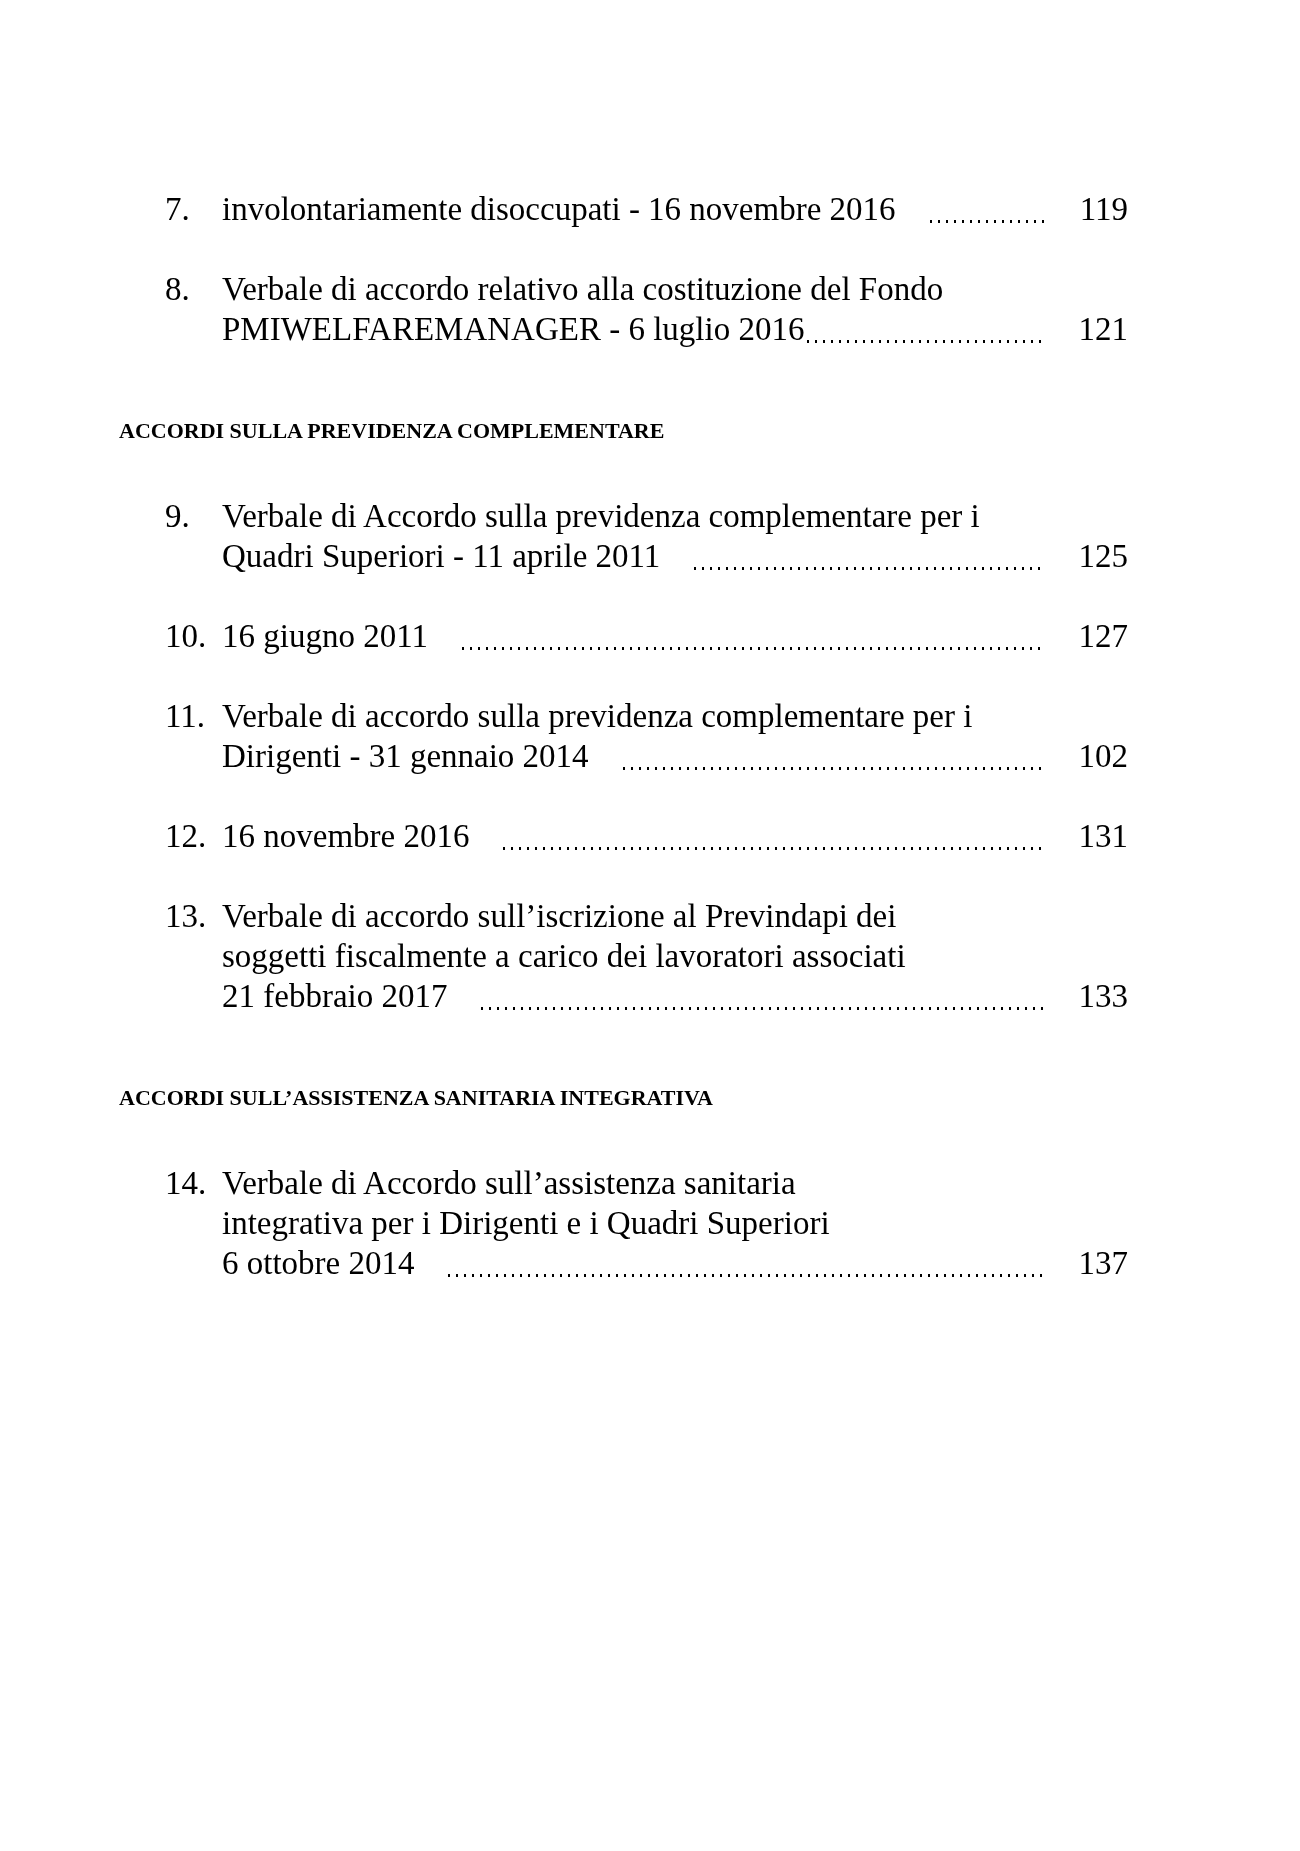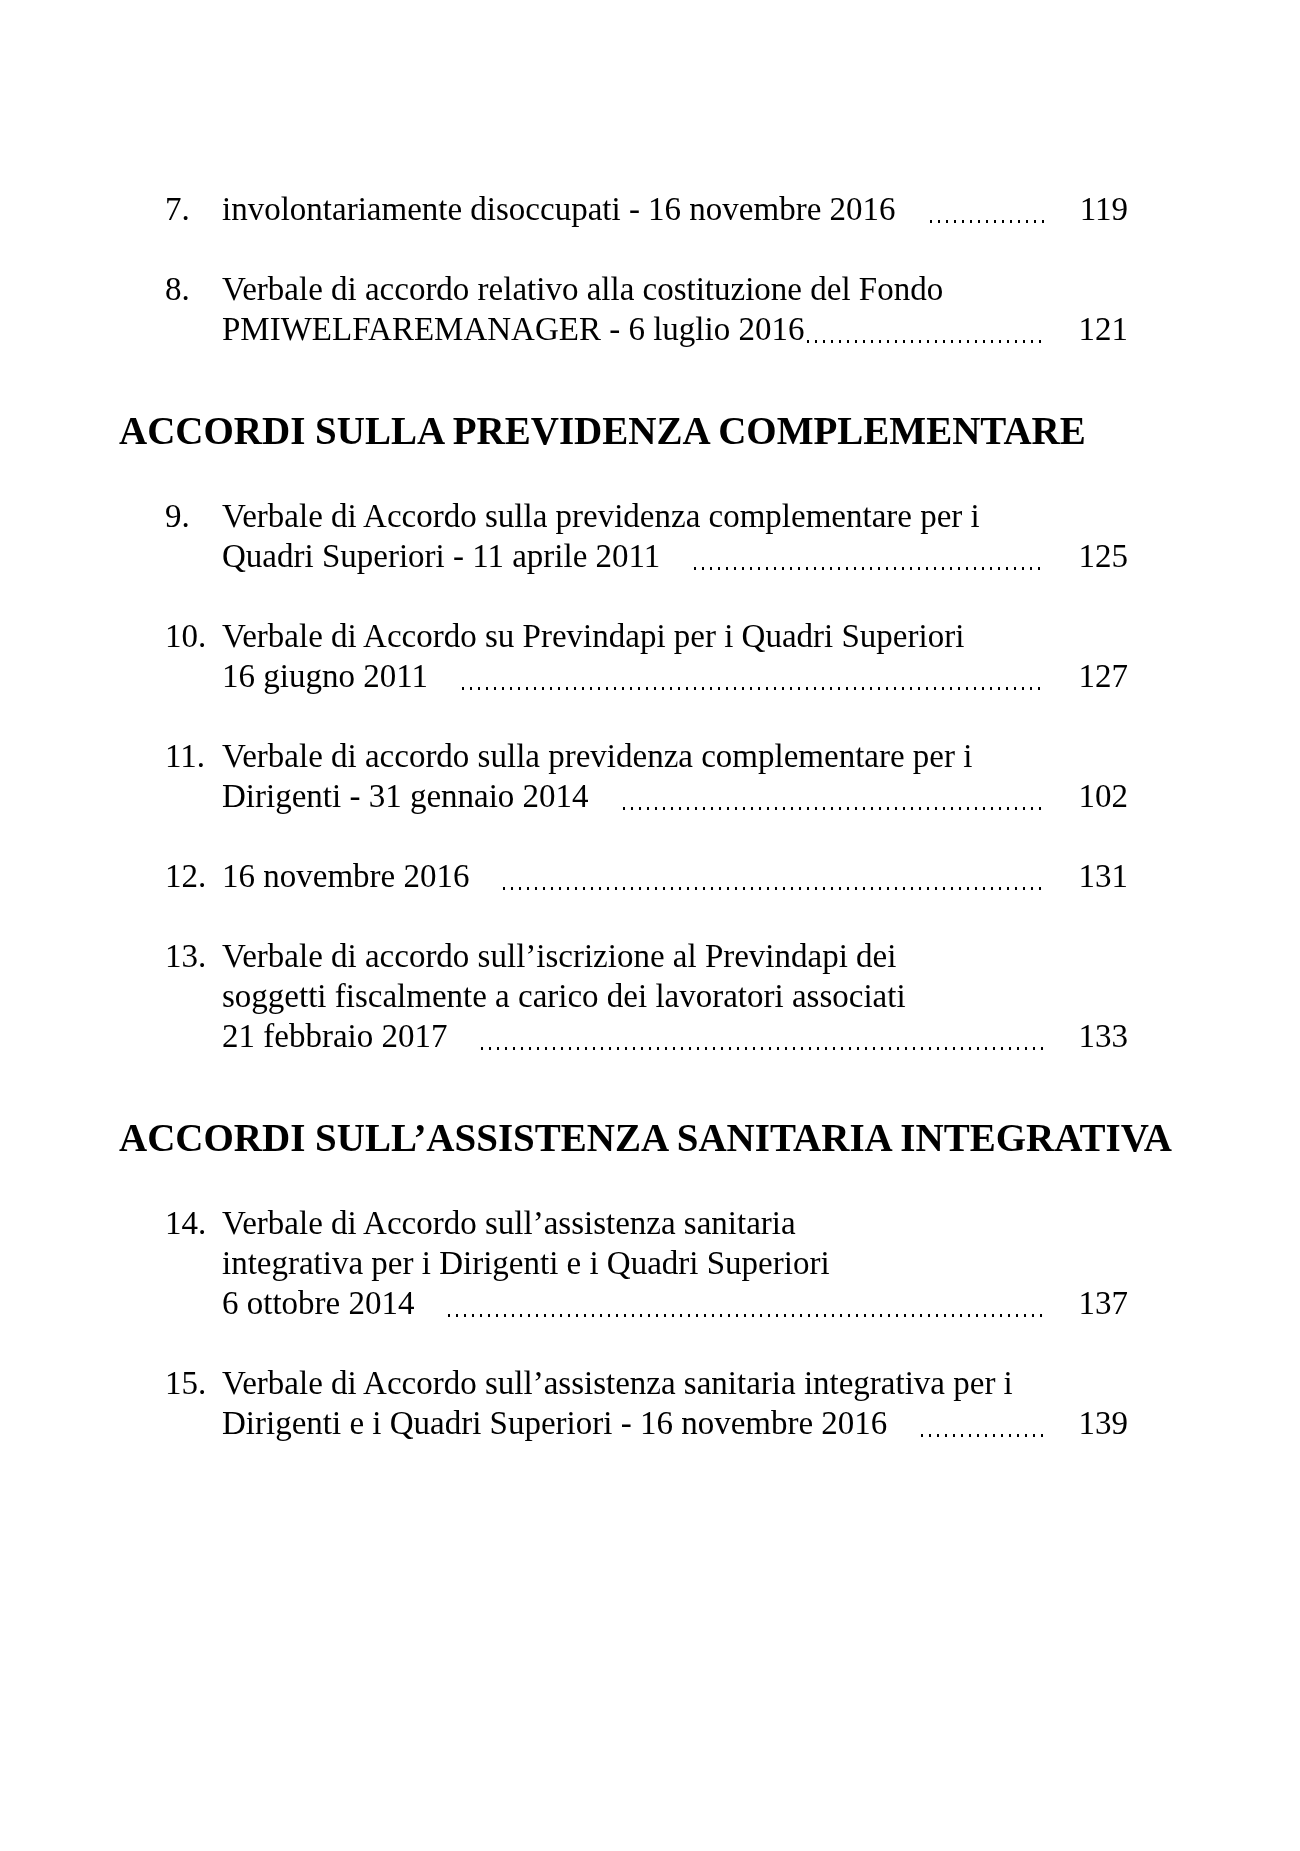--- a/index.html
+++ b/index.html
@@ -16,21 +16,21 @@
     box-sizing: border-box;
     padding: 189px 172px 0 119px;
     font-family: "Liberation Serif", "DejaVu Serif", serif;
     font-size: 33px;
     line-height: 40px;
     color: #000000;
     overflow: hidden;
   }
   .sec {
     font-weight: bold;
-    font-size: 39px;
+    font-size: 22px;
     line-height: 40px;
     margin: 62px 0 45px 0;
     white-space: nowrap;
   }
   .entry {
     position: relative;
     padding-left: 103px;
     margin: 0 0 40px 0;
   }
   .entry .num {
@@ -90,21 +90,20 @@
     <div class="line">Verbale di Accordo sulla previdenza complementare per i</div>
     <div class="line last">
       <span class="t">Quadri Superiori - 11 aprile 2011</span>
       <span class="dots"></span>
       <span class="pg">125</span>
     </div>
   </div>
 
   <div class="entry">
     <span class="num">10.</span>
-    <div class="line">Verbale di Accordo su Previndapi per i Quadri Superiori</div>
     <div class="line last">
       <span class="t">16 giugno 2011</span>
       <span class="dots"></span>
       <span class="pg">127</span>
     </div>
   </div>
 
   <div class="entry">
     <span class="num">11.</span>
     <div class="line">Verbale di accordo sulla previdenza complementare per i</div>
@@ -141,24 +140,15 @@
     <span class="num">14.</span>
     <div class="line">Verbale di Accordo sull’assistenza sanitaria</div>
     <div class="line">integrativa per i Dirigenti e i Quadri Superiori</div>
     <div class="line last">
       <span class="t">6 ottobre 2014</span>
       <span class="dots"></span>
       <span class="pg">137</span>
     </div>
   </div>
 
-  <div class="entry">
-    <span class="num">15.</span>
-    <div class="line">Verbale di Accordo sull’assistenza sanitaria integrativa per i</div>
-    <div class="line last">
-      <span class="t">Dirigenti e i Quadri Superiori - 16 novembre 2016</span>
-      <span class="dots"></span>
-      <span class="pg">139</span>
-    </div>
-  </div>
 
 
 </div>
 
 </body></html>

